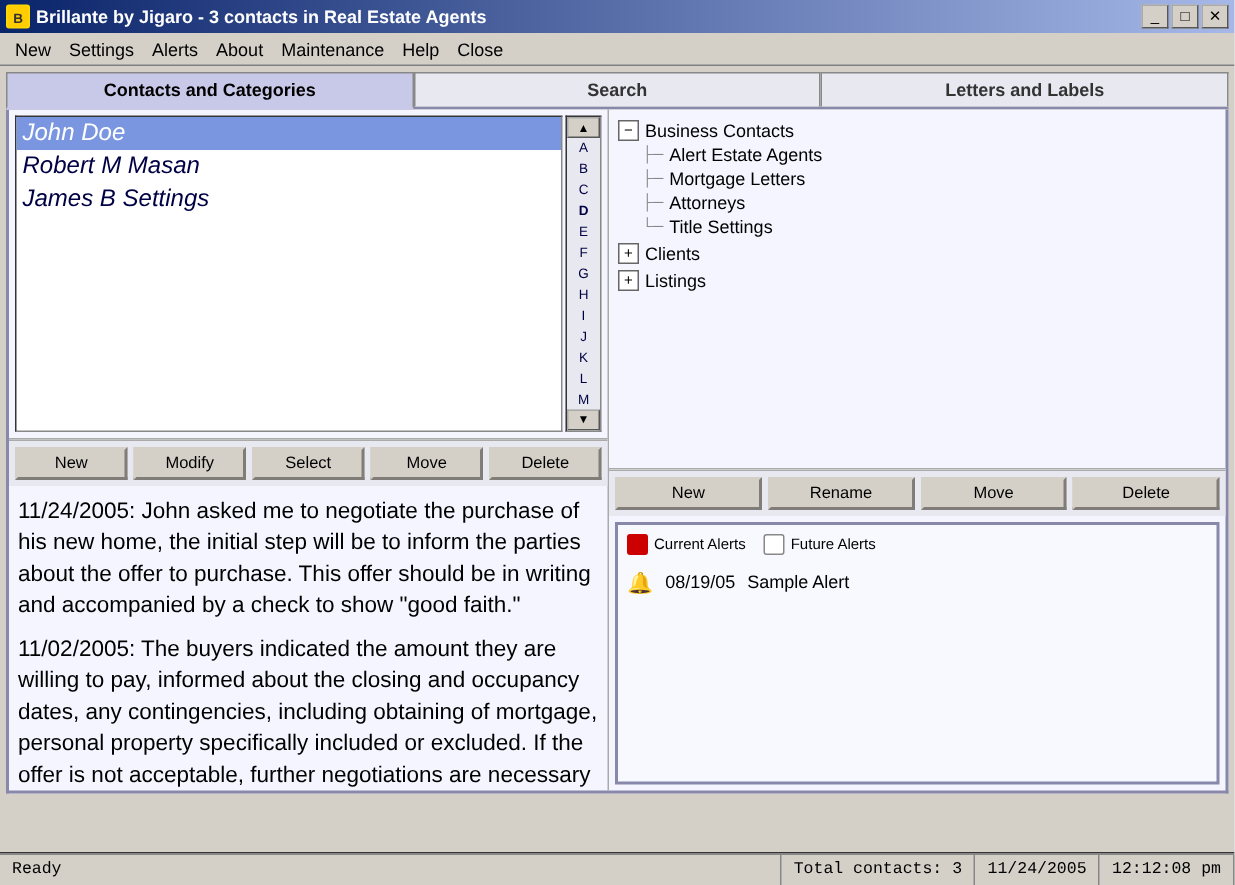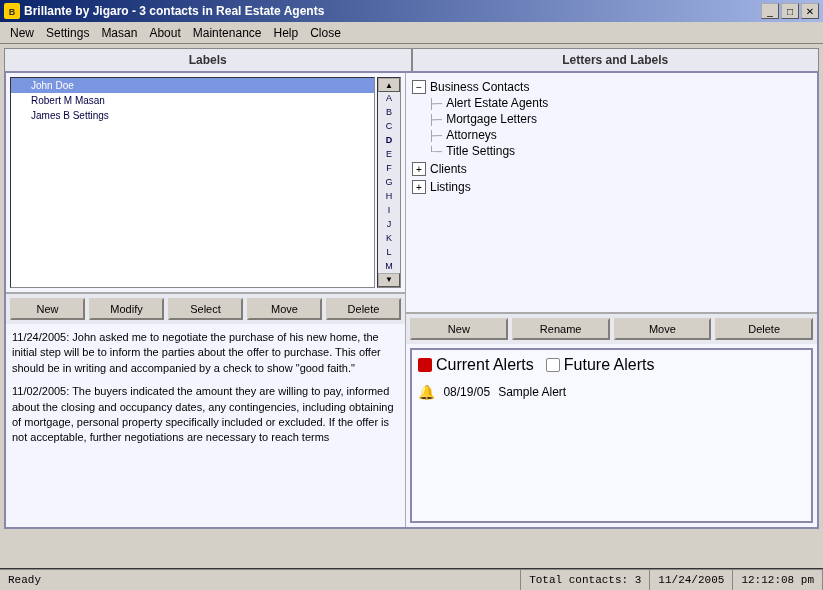--- a/index.html
+++ b/index.html
@@ -128,24 +128,25 @@
 
     #contact-list {
       flex: 1;
       background: white;
       border: 1px inset #888;
       margin: 4px 0 4px 4px;
       overflow-y: auto;
     }
 
     .contact-item {
-      padding: 2px 20px;
-      cursor: pointer;
-      font-size: 10px;
+      padding: 2px 4px;
+      cursor: pointer;
+      font-size: 16px;
       color: #000044;
+      font-style: italic;
     }
     .contact-item.selected {
       background: #7b96e0;
       color: white;
     }
 
     
     #alpha-scroll {
       width: 24px;
       background: #e8e8f0;
@@ -183,21 +184,21 @@
       gap: 4px;
       padding: 4px;
       background: #e8e8f0;
       border-top: 1px solid #aaa;
     }
 
     
     #notes-area {
       flex: 1;
       padding: 6px;
-      font-size: 11px;
+      font-size: 15px;
       color: #000;
       overflow-y: auto;
       line-height: 1.4;
     }
 
     
     #right-panel {
       flex: 1;
       display: flex;
       flex-direction: column;
@@ -266,21 +267,21 @@
       display: flex;
       align-items: center;
       gap: 12px;
       margin-bottom: 8px;
     }
 
     .alert-legend {
       display: flex;
       align-items: center;
       gap: 4px;
-      font-size: 16px;
+      font-size: 10px;
     }
     .alert-dot-red {
       width: 14px;
       height: 14px;
       background: #cc0000;
       border-radius: 2px;
     }
     .alert-dot-white {
       width: 14px;
       height: 14px;
@@ -351,31 +352,32 @@
   <div id="title-bar-controls">
     <div class="title-btn">_</div>
     <div class="title-btn">□</div>
     <div class="title-btn" style="background:#d4d0c8">✕</div>
   </div>
 </div>
 
 <div id="menu-bar">
   <span class="menu-item">New</span>
   <span class="menu-item">Settings</span>
-  <span class="menu-item">Masan</span>
+  <span class="menu-item">Alerts</span>
   <span class="menu-item">About</span>
   <span class="menu-item">Maintenance</span>
   <span class="menu-item">Help</span>
   <span class="menu-item">Close</span>
 </div>
 
 <div id="main-window">
 
   <div id="tab-bar">
-    <div class="tab">Labels</div>
+    <div class="tab active">Contacts and Categories</div>
+    <div class="tab">Search</div>
     <div class="tab">Letters and Labels</div>
   </div>
 
   <div id="content-area">
 
     <div id="left-panel">
 
       <div id="contact-list-area">
         <div id="contact-list">
           <div class="contact-item selected">John Doe</div>

